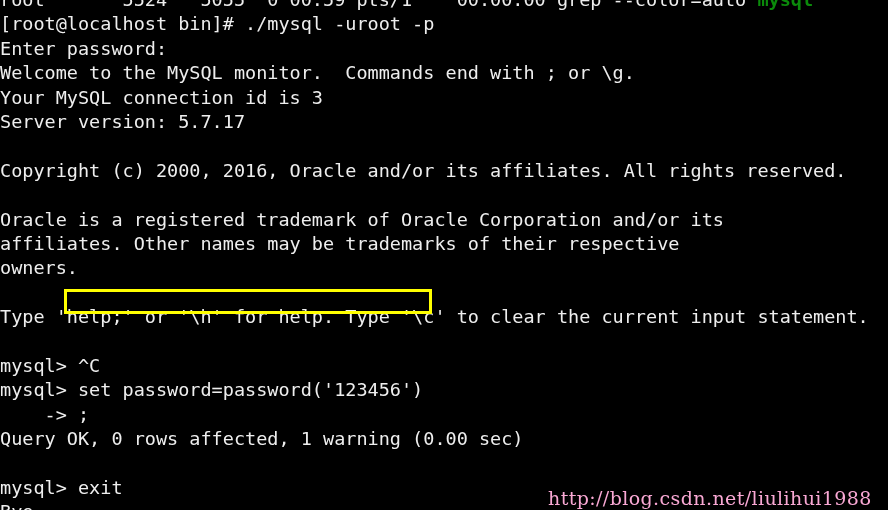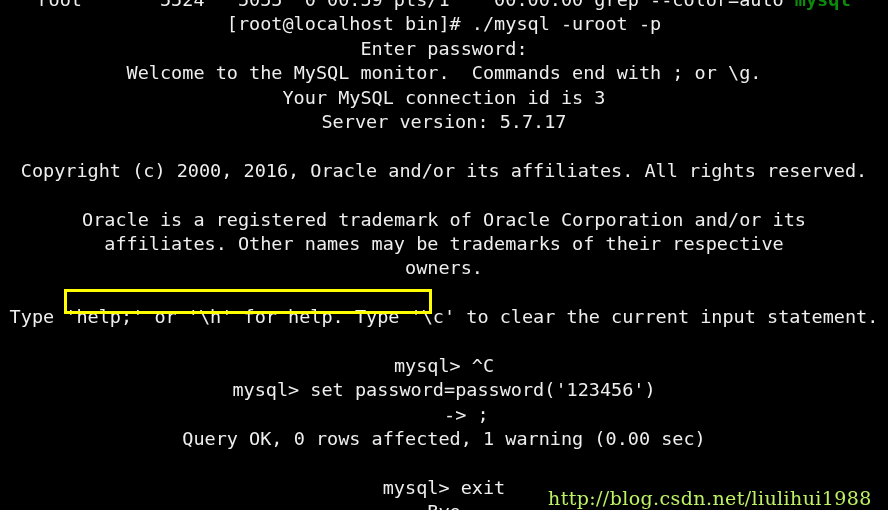--- a/index.html
+++ b/index.html
@@ -11,21 +11,20 @@
     position: relative;
     width: 888px;
     height: 510px;
     background: #000000;
     overflow: hidden;
     font-family: "DejaVu Sans Mono", "Liberation Mono", monospace;
     font-size: 18.5px;
     line-height: 24.4px;
     color: #e8e8e8;
     letter-spacing: 0px;
-    text-align: center;
   }
   #screen {
     position: absolute;
     left: 0;
     top: -12px;
     width: 888px;
     white-space: pre;
   }
   .line {
     height: 24.4px;
@@ -53,21 +52,21 @@
     border: 3px solid #ffff00;
     box-sizing: border-box;
     pointer-events: none;
   }
   #watermark {
     position: absolute;
     left: 548px;
     top: 486px;
     font-family: "DejaVu Serif", "Liberation Serif", serif;
     font-size: 19px;
-    color: #bef264;
+    color: #f9a8d4;
     letter-spacing: 0.4px;
     white-space: pre;
     pointer-events: none;
   }
 </style>
 </head>
 <body>
 
 <div id="terminal">
 

